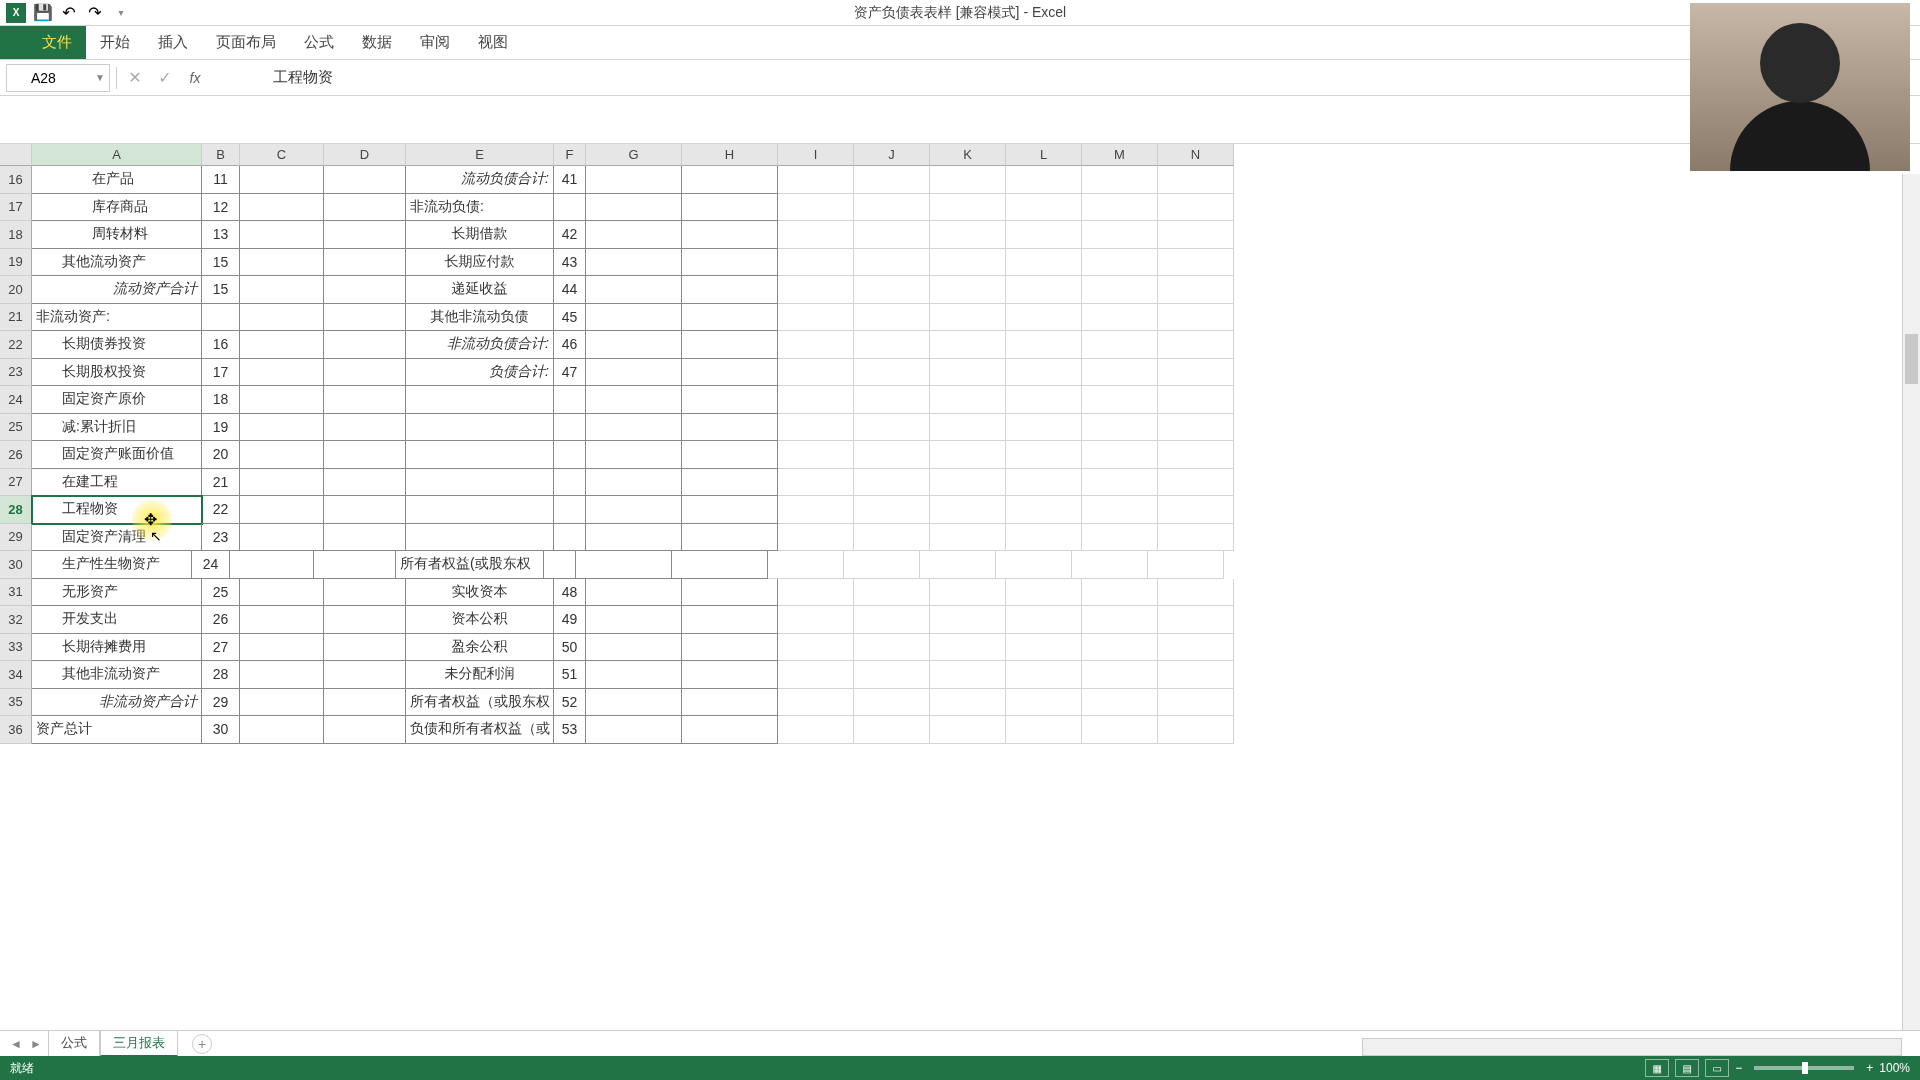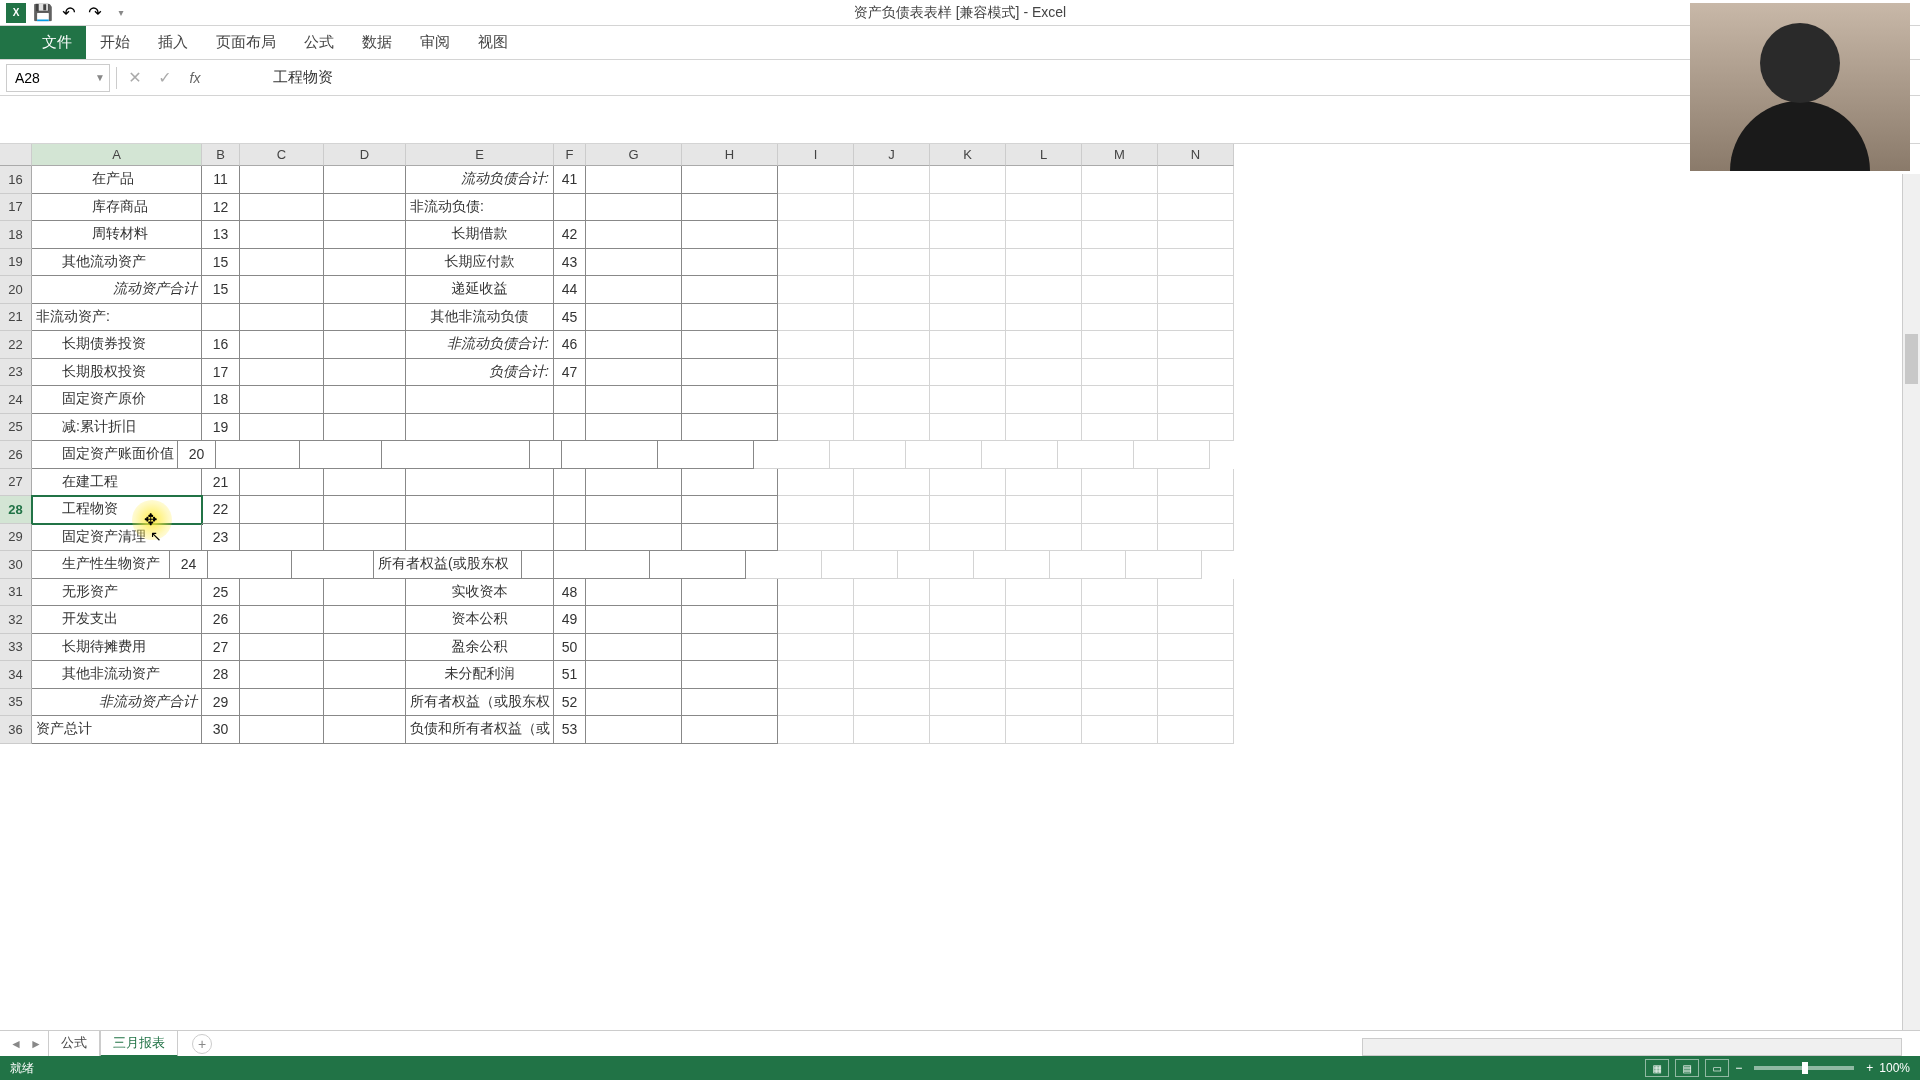--- a/index.html
+++ b/index.html
@@ -8,25 +8,25 @@
 
 .title-bar { height: 26px; background: #fff; display: flex; align-items: center; border-bottom: 1px solid #d4d4d4; position: relative; }
 .title-bar .qat { display: flex; align-items: center; gap: 8px; padding-left: 6px; }
 .title-bar .qat .icon { width: 18px; height: 18px; display: flex; align-items: center; justify-content: center; }
 .title-bar .title-text { position: absolute; left: 50%; transform: translateX(-50%); font-size: 14px; color: #444; }
 .excel-logo { width: 20px; height: 20px; background: #217346; color: #fff; font-size: 10px; font-weight: bold; display: flex; align-items: center; justify-content: center; }
 
 
 .ribbon { height: 34px; display: flex; align-items: stretch; border-bottom: 1px solid #d4d4d4; }
 .ribbon .tab { padding: 0 14px; font-size: 15px; color: #444; display: flex; align-items: center; cursor: pointer; }
-.ribbon .tab.file { background: #217346; color: #ffffff; padding-left: 42px; }
+.ribbon .tab.file { background: #217346; color: #fde047; padding-left: 42px; }
 
 
 .formula-row { height: 36px; display: flex; align-items: center; border-bottom: 1px solid #d4d4d4; padding: 3px 6px; gap: 6px; }
-.name-box { width: 104px; height: 28px; border: 1px solid #ccc; background: #fff; display: flex; align-items: center; padding: 0 8px; font-size: 14px; position: relative; }
+.name-box { width: 104px; height: 28px; border: 1px solid #ccc; background: #fff; display: flex; align-items: center; padding: 0 24px; font-size: 14px; position: relative; }
 .name-box .dd { position: absolute; right: 4px; color: #888; font-size: 10px; }
 .fb-btn { width: 24px; height: 24px; display: flex; align-items: center; justify-content: center; color: #aaa; }
 .fx { font-style: italic; color: #666; font-size: 14px; }
 .formula-input { flex: 1; height: 28px; border: none; font-size: 15px; padding-left: 60px; color: #333; }
 
 
 .fb-gap { height: 48px; border-bottom: 1px solid #d4d4d4; }
 
 
 .grid-wrap { position: relative; }
@@ -304,21 +304,21 @@
         <div class="cell" style="width: 96px;"></div>
         <div class="cell nb" style="width: 76px;"></div>
         <div class="cell nb" style="width: 76px;"></div>
         <div class="cell nb" style="width: 76px;"></div>
         <div class="cell nb" style="width: 76px;"></div>
         <div class="cell nb" style="width: 76px;"></div>
         <div class="cell nb" style="width: 76px;"></div>
       </div>
       <div class="row">
         <div class="rh">26</div>
-        <div class="cell indent1" style="width: 146px;">固定资产账面价值</div>
+        <div class="cell indent1" style="width: 170px;">固定资产账面价值</div>
         <div class="cell center" style="width: 38px;">20</div>
         <div class="cell" style="width: 84px;"></div>
         <div class="cell" style="width: 82px;"></div>
         <div class="cell" style="width: 148px;"></div>
         <div class="cell" style="width: 32px;"></div>
         <div class="cell" style="width: 96px;"></div>
         <div class="cell" style="width: 96px;"></div>
         <div class="cell nb" style="width: 76px;"></div>
         <div class="cell nb" style="width: 76px;"></div>
         <div class="cell nb" style="width: 76px;"></div>
@@ -372,21 +372,21 @@
         <div class="cell" style="width: 96px;"></div>
         <div class="cell nb" style="width: 76px;"></div>
         <div class="cell nb" style="width: 76px;"></div>
         <div class="cell nb" style="width: 76px;"></div>
         <div class="cell nb" style="width: 76px;"></div>
         <div class="cell nb" style="width: 76px;"></div>
         <div class="cell nb" style="width: 76px;"></div>
       </div>
       <div class="row">
         <div class="rh">30</div>
-        <div class="cell indent1" style="width: 138px;">生产性生物资产</div>
+        <div class="cell indent1" style="width: 160px;">生产性生物资产</div>
         <div class="cell center" style="width: 38px;">24</div>
         <div class="cell" style="width: 84px;"></div>
         <div class="cell" style="width: 82px;"></div>
         <div class="cell" style="width: 148px; text-align: right;">所有者权益(或股东权</div>
         <div class="cell" style="width: 32px;"></div>
         <div class="cell" style="width: 96px;"></div>
         <div class="cell" style="width: 96px;"></div>
         <div class="cell nb" style="width: 76px;"></div>
         <div class="cell nb" style="width: 76px;"></div>
         <div class="cell nb" style="width: 76px;"></div>

